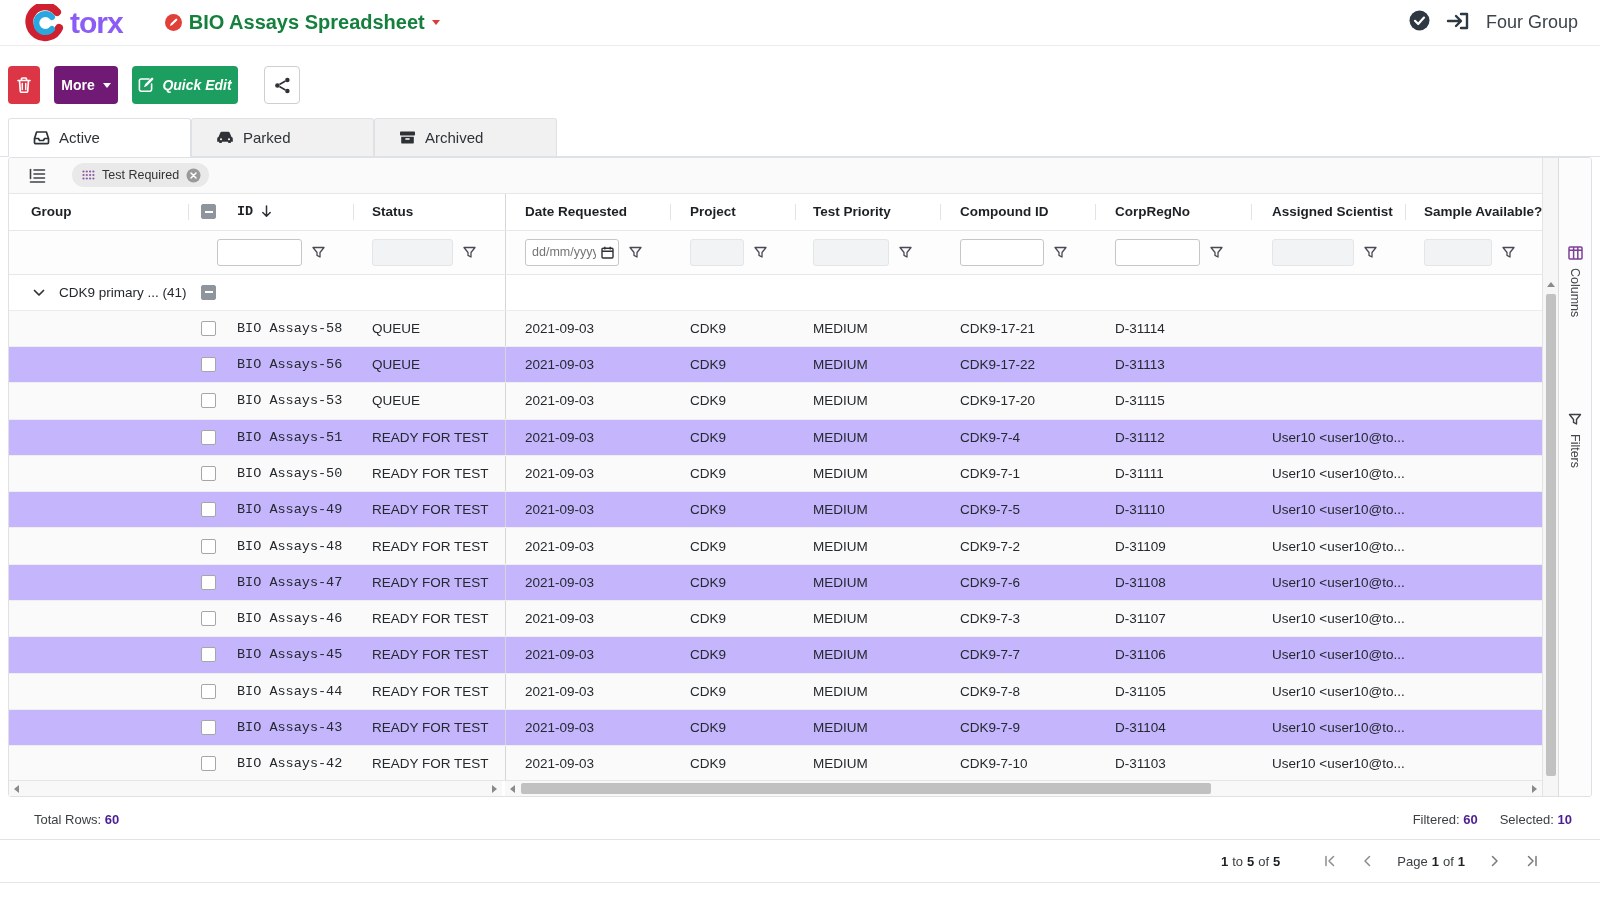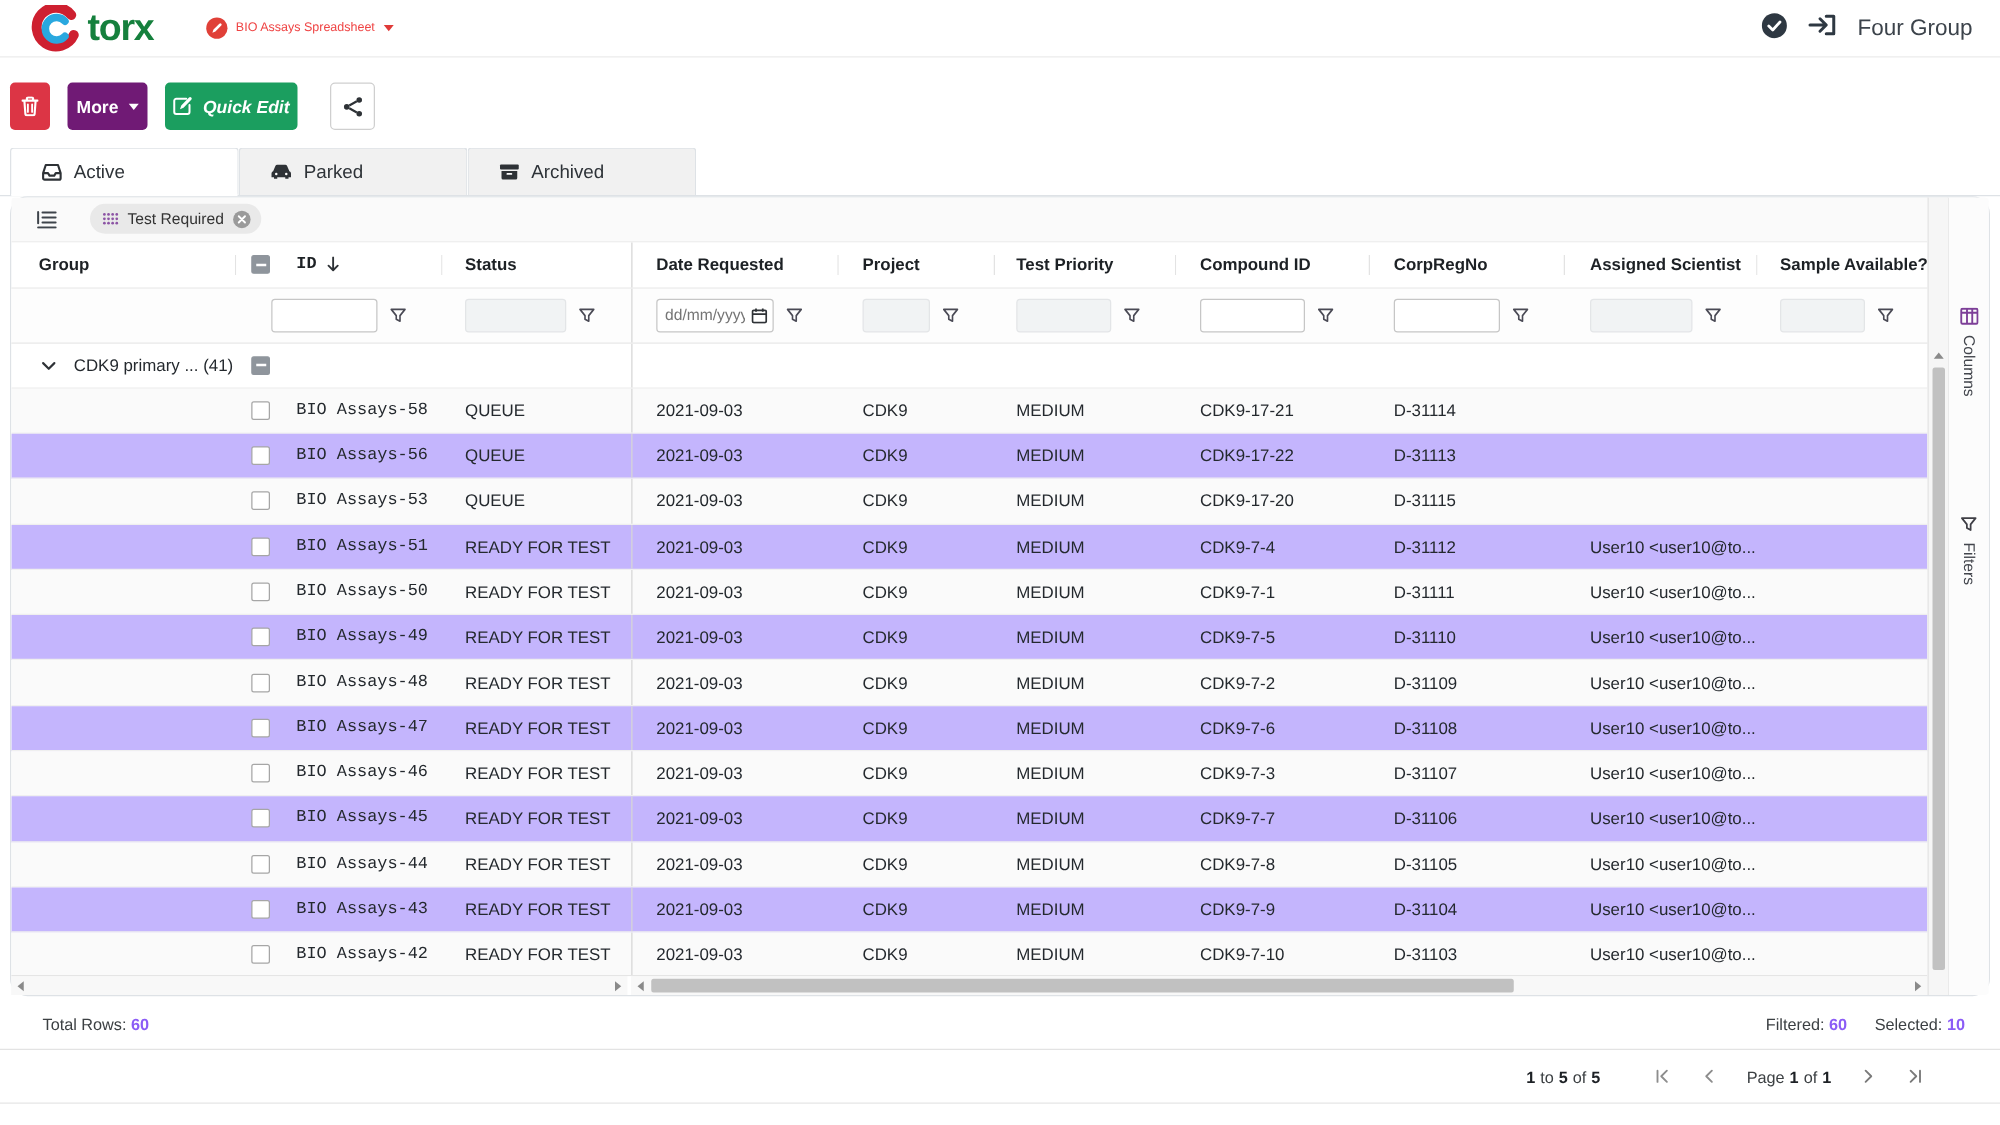--- a/index.html
+++ b/index.html
@@ -4,23 +4,23 @@
 <style>
   * { margin:0; padding:0; box-sizing:border-box; }
   html,body { background:#fff; }
   .app { width:1600px; height:900px; position:relative; background:#fff;
          font-family:"Liberation Sans", sans-serif; color:#24292e; overflow:hidden; }
 
   
   .topbar { height:46px; display:flex; align-items:center; padding:0 22px 0 24px;
             border-bottom:1px solid #ececec; background:#fff; }
   .logo { display:flex; align-items:center; gap:6px; }
-  .logo-text { font-size:30px; font-weight:bold; color:#15803d; letter-spacing:-1px; line-height:1; }
+  .logo-text { font-size:30px; font-weight:bold; color:#8b5cf6; letter-spacing:-1px; line-height:1; }
   .doc-title { display:flex; align-items:center; gap:7px; margin-left:42px; cursor:pointer; }
-  .doc-title-text { color:#ef4444; font-weight:normal; font-size:10px; }
+  .doc-title-text { color:#15803d; font-weight:bold; font-size:20px; }
   .badge-circle { width:17px; height:17px; border-radius:50%; background:#e04038; display:flex;
                   align-items:center; justify-content:center; }
   .caret { width:0; height:0; border-left:4.5px solid transparent; border-right:4.5px solid transparent;
            border-top:5px solid #e03a38; display:inline-block; }
   .top-right { margin-left:auto; display:flex; align-items:center; gap:16px; }
   .user-name { font-size:18px; color:#3c434b; }
 
   
   .toolbar { height:72px; display:flex; align-items:center; padding:6px 0 0 8px; gap:14px; }
   .btn { height:38px; border-radius:4px; border:none; display:inline-flex; align-items:center;
@@ -33,21 +33,21 @@
 
   
   .tabs { display:flex; padding-left:8px; border-bottom:1px solid #dee2e6; height:39px; align-items:flex-end; }
   .tab { width:183px; height:38px; display:flex; align-items:center; gap:9px; padding-left:24px;
          background:#f1f1f1; border:1px solid #dee2e6; border-bottom:none; font-size:15px; color:#2e3338;
          border-radius:3px 3px 0 0; margin-right:0px; cursor:pointer; position:relative; }
   .tab.active { background:#fff; }
   .tab.active::after { content:''; position:absolute; left:0; right:0; bottom:-1px; height:2px; background:#fff; }
 
   
-  .grid-wrap { margin:0 8px; border:1px solid #dee2e6; border-radius:14px; height:640px;
+  .grid-wrap { margin:0 8px; border:1px solid #dee2e6; border-radius:3px; height:640px;
                display:flex; position:relative; background:#fff; }
   .grid-main { width:1535px; display:flex; flex-direction:column; overflow:hidden; }
 
   .chip-row { height:36px; background:#fafafa; border-bottom:1px solid #e7e7e7; display:flex;
               align-items:center; padding-left:20px; gap:26px; border-radius:3px 0 0 0; }
   .chip { height:24px; background:#e9e9e9; border-radius:12px; display:flex; align-items:center;
           gap:7px; padding:0 8px 0 10px; font-size:12.5px; color:#333; cursor:grab; }
 
   .trow, .thead, .tfilter, .grouprow { display:flex; width:1535px; }
   .thead { height:37px; align-items:flex-start; border-bottom:1px solid #e7e7e7; }
@@ -102,21 +102,21 @@
 
   
   .side-panel { width:33px; border-left:1px solid #dcdcdc; background:#fcfcfc; display:flex;
                 flex-direction:column; align-items:center; padding-top:88px; gap:96px; border-radius:0 3px 3px 0; }
   .side-item { display:flex; flex-direction:column; align-items:center; gap:8px; cursor:pointer; }
   .vlabel { writing-mode:vertical-rl; font-size:12.5px; color:#43464d; }
 
   
   .statusbar { height:40px; display:flex; align-items:center; padding:0 28px 0 34px; font-size:13px;
                color:#3c4043; border-bottom:1px solid #e3e3e3; margin-top:3px; }
-  .statusbar b { color:#8b5cf6; }
+  .statusbar b { color:#4c1d95; }
   .status-right { margin-left:auto; display:flex; gap:22px; }
   .pagebar { height:43px; display:flex; align-items:center; justify-content:flex-end; padding-right:62px;
              font-size:13px; color:#3c4043; border-bottom:1px solid #e6e6e6; }
   .pagebar b { color:#1d2125; }
   .pg-range { margin-right:44px; display:flex; gap:4px; }
   .pg-controls { display:flex; align-items:center; gap:26px; }
   .pg-btn { cursor:pointer; display:flex; align-items:center; }
   .pg-page { display:flex; gap:4px; }
 </style>
 </head>

